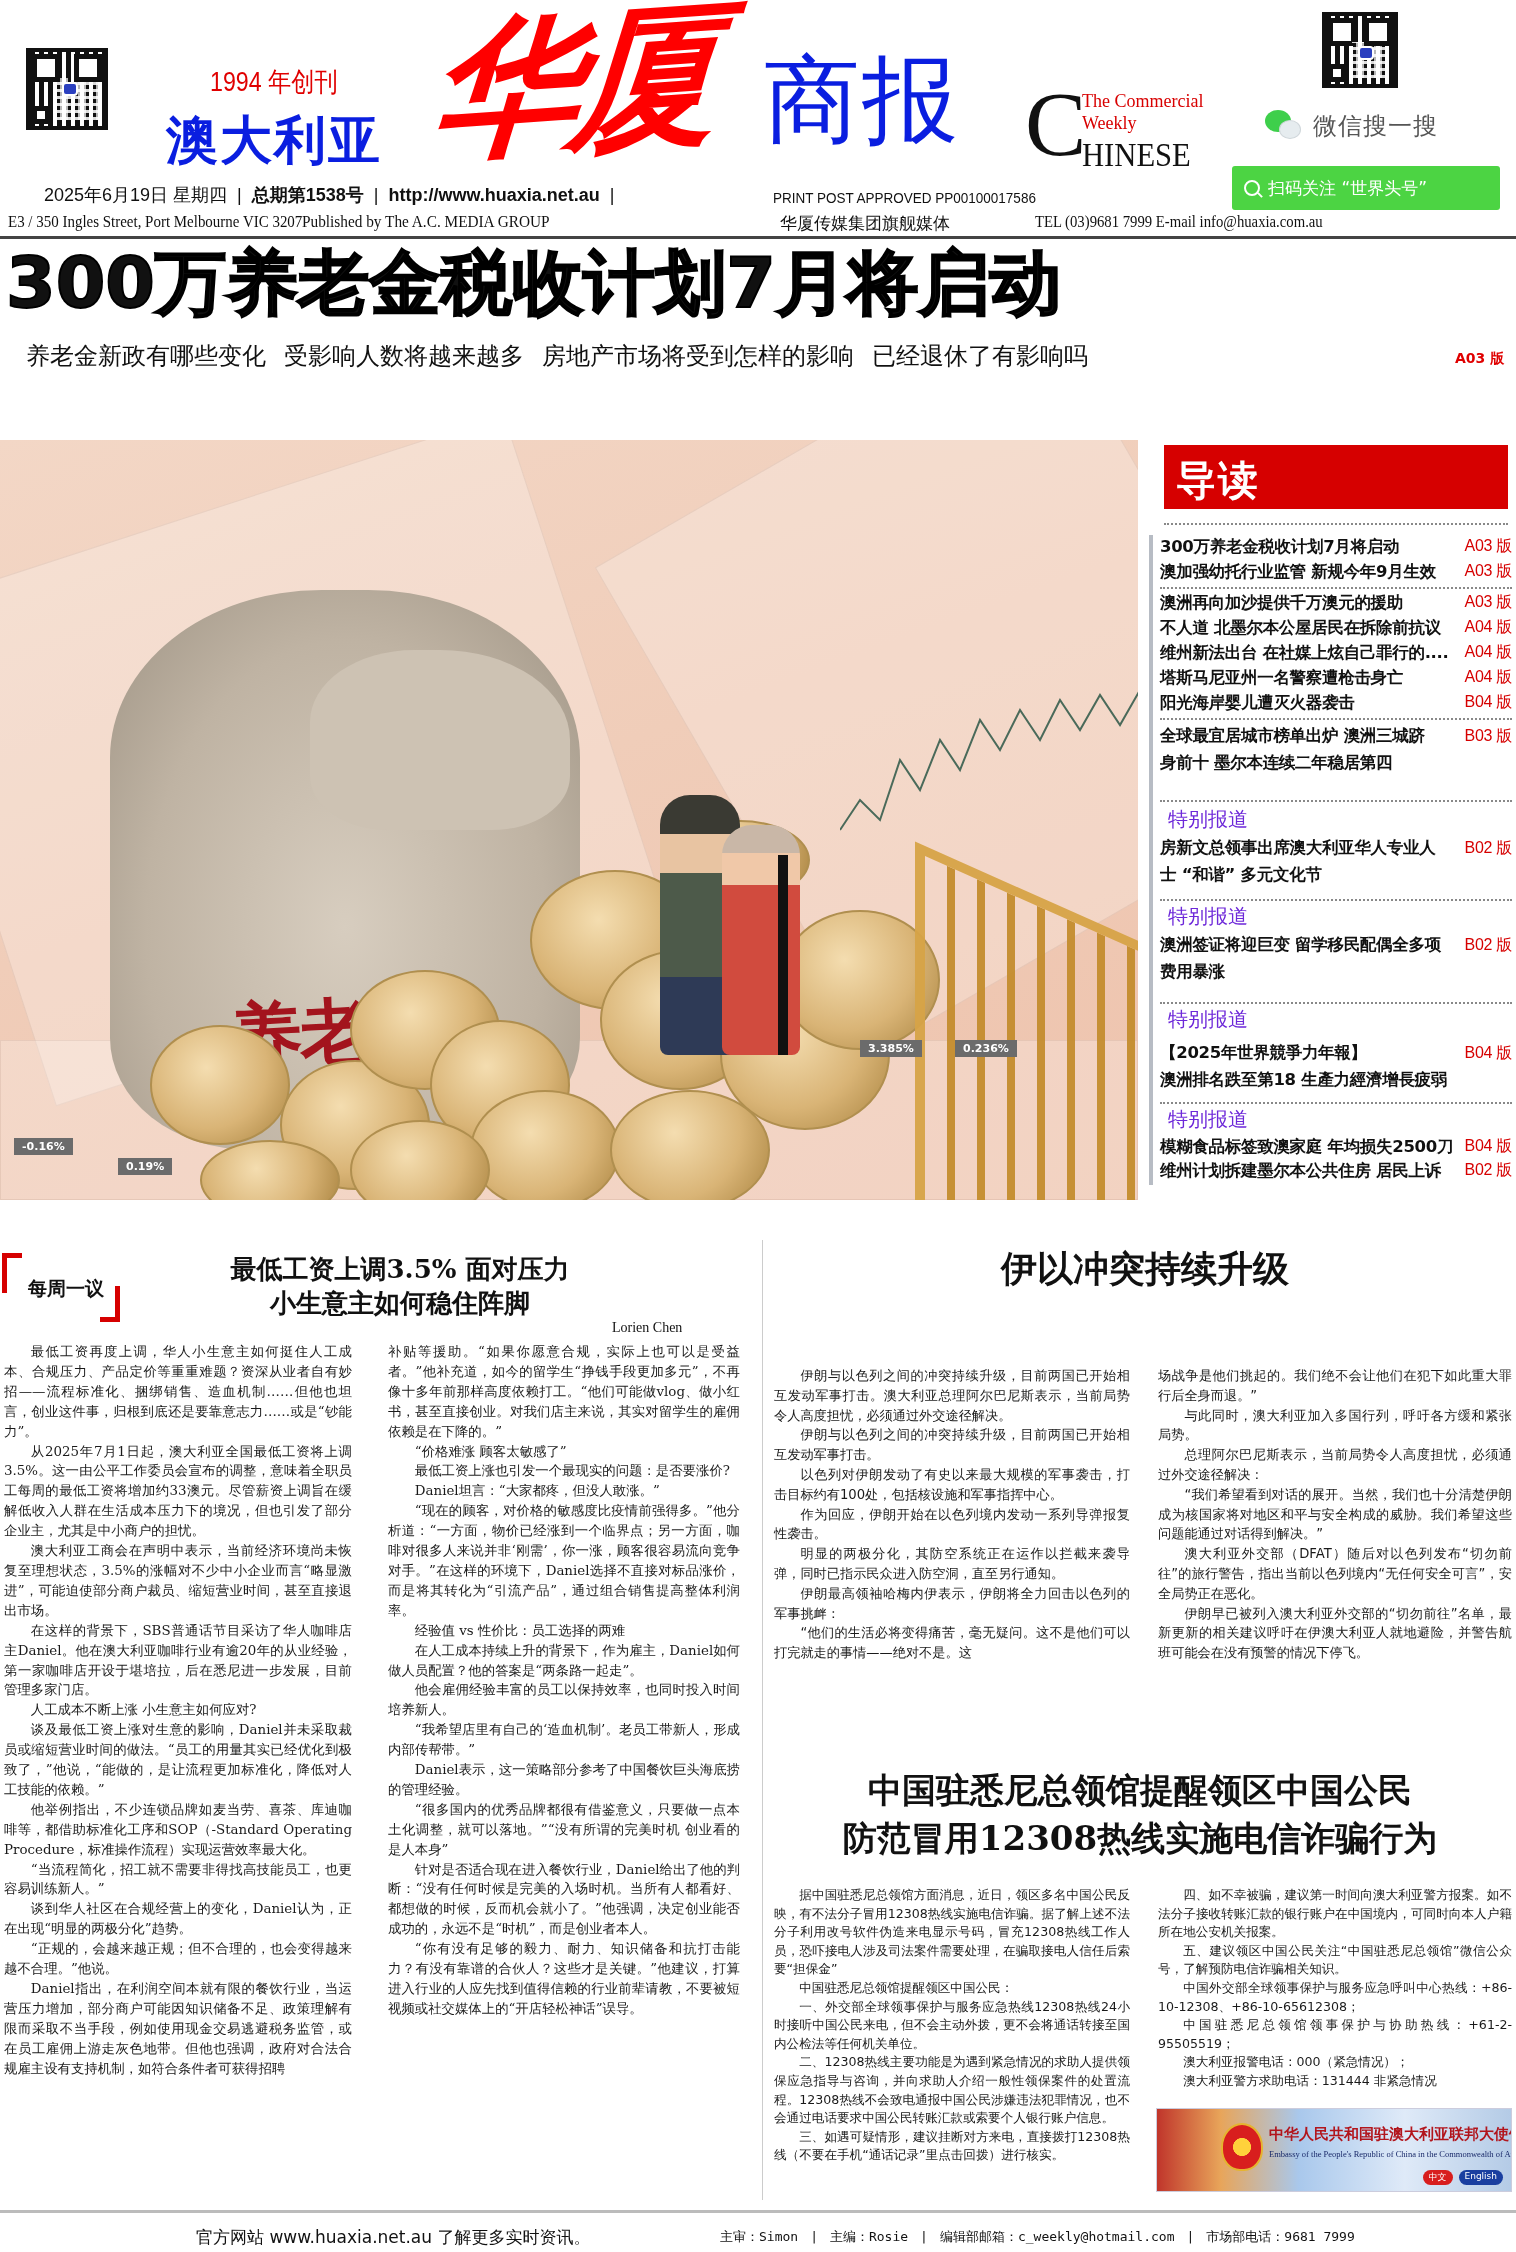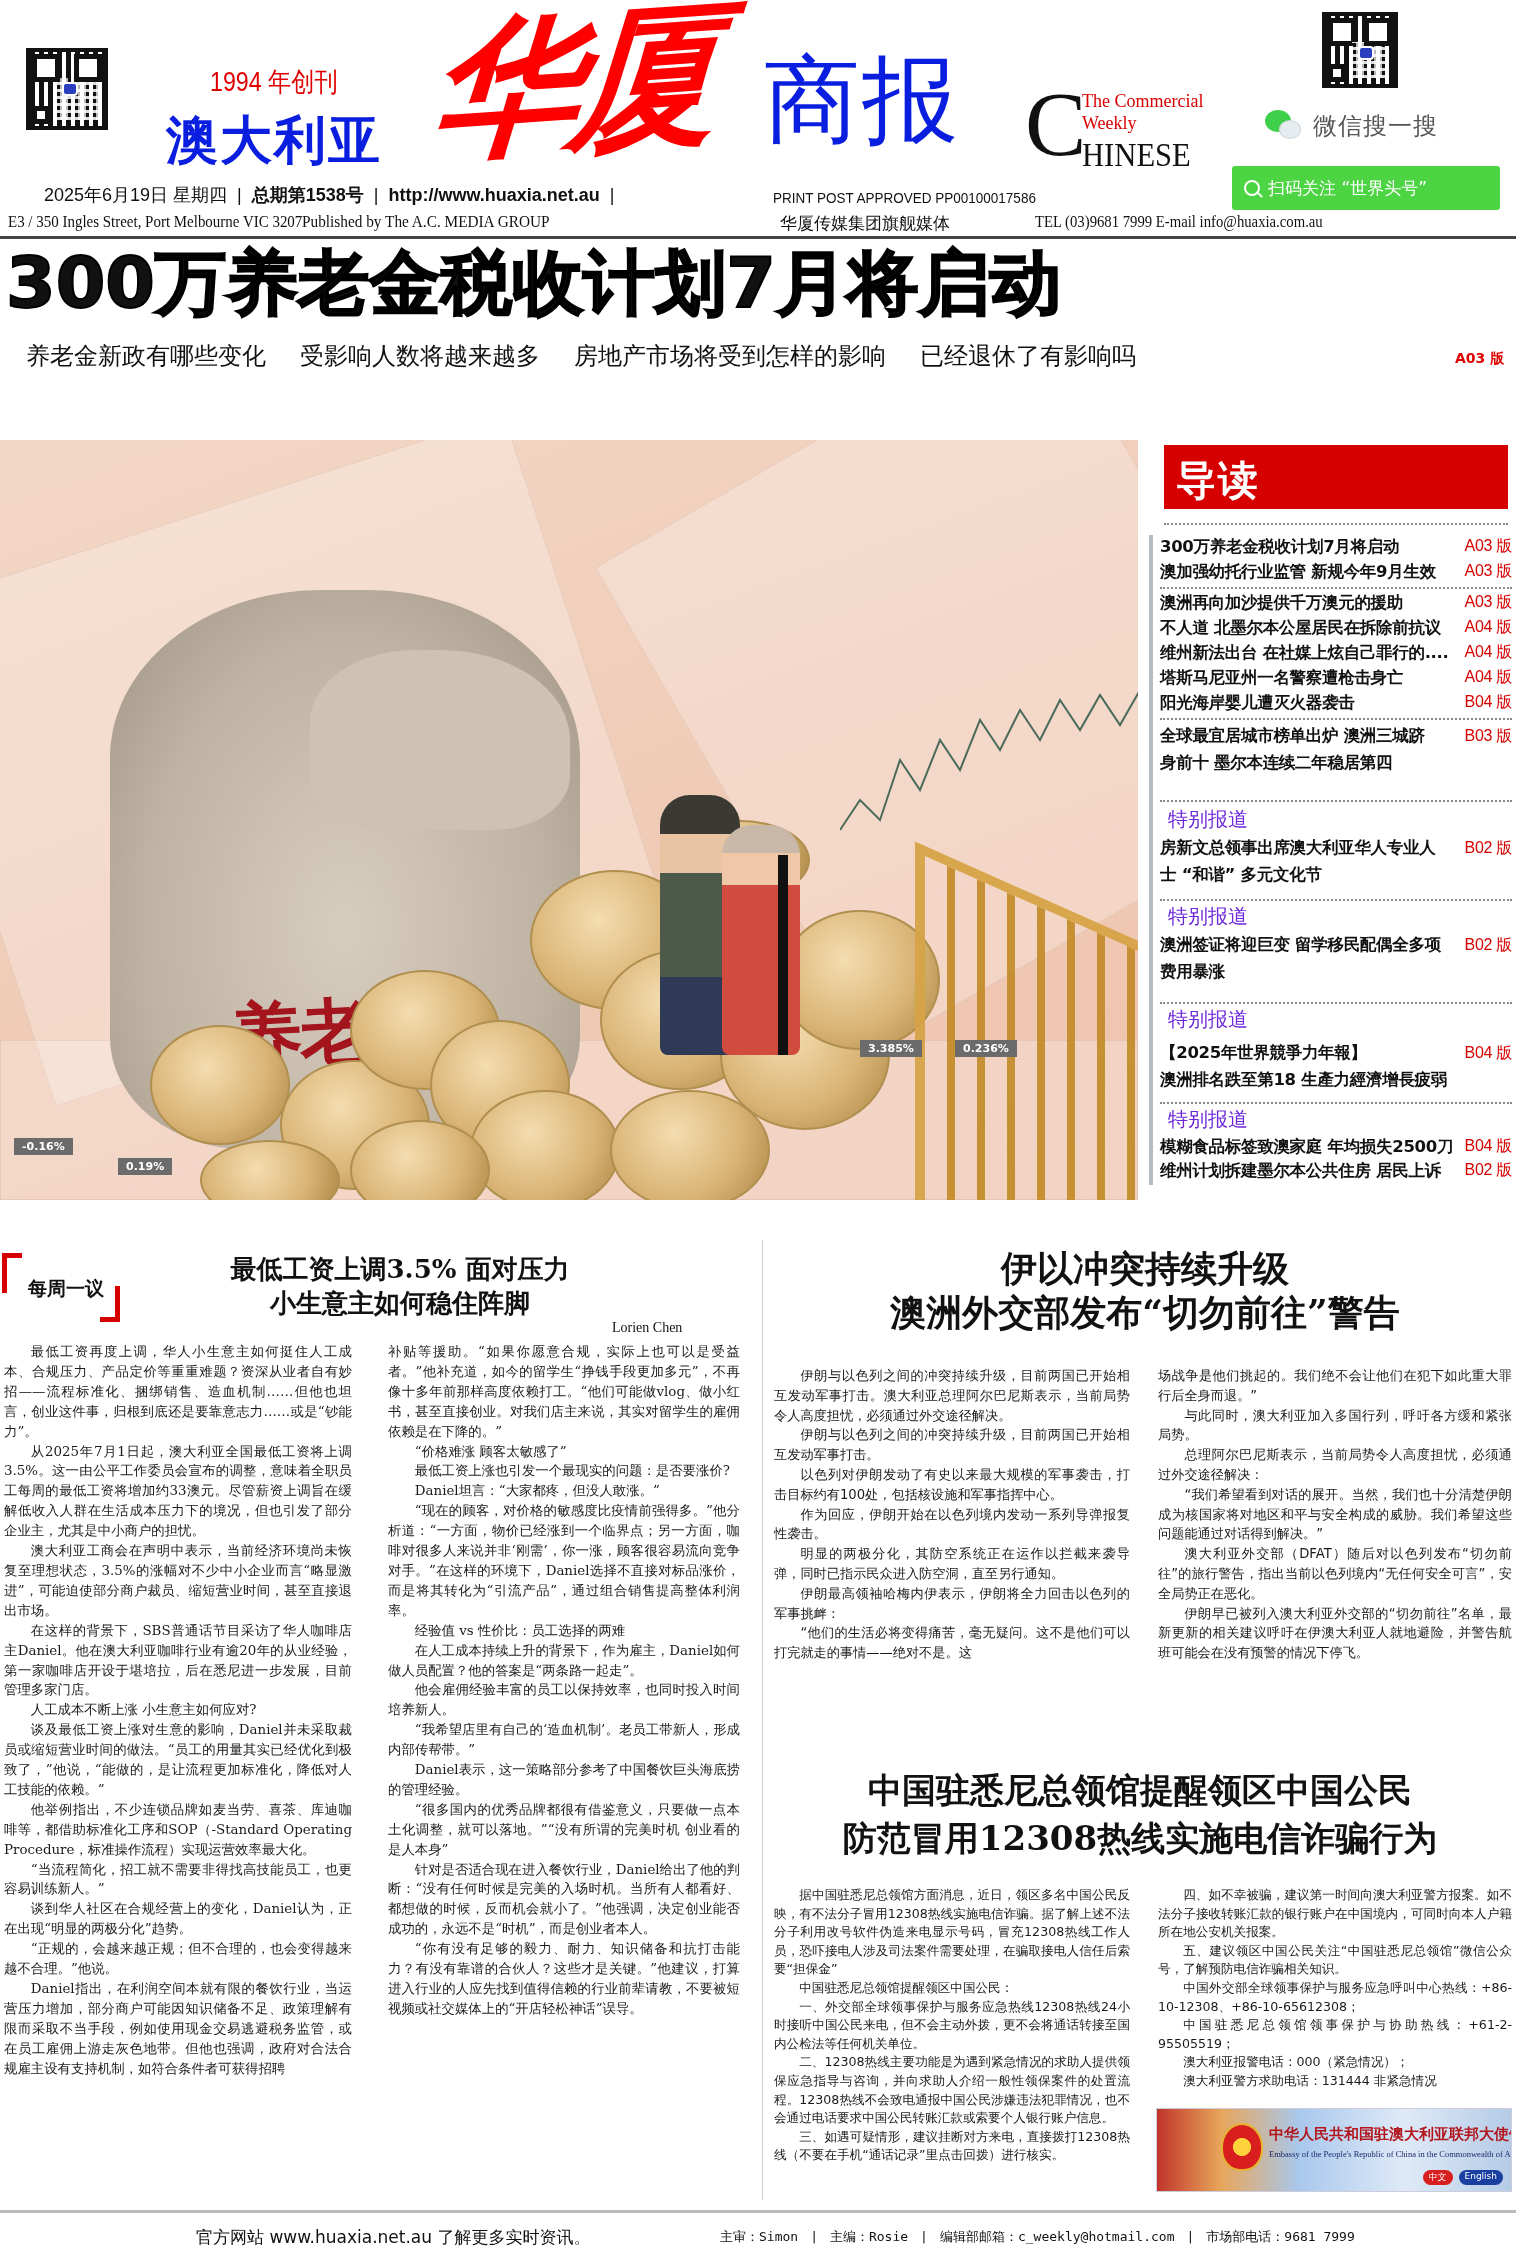--- a/index.html
+++ b/index.html
@@ -46,21 +46,21 @@
   .wechat-icon .b2 { position: absolute; left: 14px; top: 10px; width: 22px; height: 19px; border-radius: 50%; background: #e6ecef; border: 1px solid #cfd6da; }
   .wechat-text { font-size: 24px; color: #555; letter-spacing: 1px; }
   .scan-btn { left: 1232px; top: 166px; width: 268px; height: 44px; background: #4cd443; border-radius: 3px; color: #fff; display: flex; align-items: center; padding-left: 12px; gap: 8px; font-size: 17px; }
   .scan-btn .mag { width: 16px; height: 16px; border: 2px solid #fff; border-radius: 50%; position: relative; }
   .scan-btn .mag::after { content:""; position:absolute; width: 6px; height: 2px; background:#fff; right:-5px; bottom:-2px; transform: rotate(45deg); }
 
   .rule-top { left: 0; top: 236px; width: 1516px; height: 3px; background: #444; }
 
   
   .headline { left: 6px; top: 248px; font-family: "DejaVu Sans", sans-serif; font-weight: bold; font-size: 70px; line-height: 1; letter-spacing: 0px; white-space: nowrap; transform: scaleX(1.02); transform-origin: left; -webkit-text-stroke: 2px #000; }
-  .subheads { left: 26px; top: 340px; display: flex; gap: 34px; font-size: 24px; white-space: nowrap; font-family: "DejaVu Serif", serif; }
+  .subheads { left: 26px; top: 340px; display: flex; gap: 18px; font-size: 24px; white-space: nowrap; font-family: "DejaVu Serif", serif; }
   .page-ref-top { left: 1455px; top: 350px; color: #e00000; font-size: 14px; font-weight: bold; }
 
   
   .hero { left: 0; top: 440px; width: 1138px; height: 760px; overflow: hidden;
      background: linear-gradient(160deg, #f3d7c6 0%, #f0cdb9 45%, #eec3ad 100%); }
   .hero .paper { position: absolute; background: rgba(255,255,255,.25); border: 1px solid rgba(160,120,100,.15); }
   .hero .bag { position: absolute; left: 110px; top: 150px; width: 470px; height: 560px;
      background: radial-gradient(ellipse at 50% 60%, #d7cdbf 0%, #bfb3a3 60%, #9e9384 100%);
      border-radius: 45% 45% 30% 30% / 30% 30% 20% 20%; }
   .hero .bag-neck { position:absolute; left: 200px; top: 60px; width: 260px; height: 180px; background: #cdc2b3; border-radius: 40% 50% 30% 30%; }
@@ -318,21 +318,20 @@
   <p>“我希望店里有自己的‘造血机制’。老员工带新人，形成内部传帮带。”</p>
   <p>Daniel表示，这一策略部分参考了中国餐饮巨头海底捞的管理经验。</p>
   <p>“很多国内的优秀品牌都很有借鉴意义，只要做一点本土化调整，就可以落地。”“没有所谓的完美时机 创业看的是人本身”</p>
   <p>针对是否适合现在进入餐饮行业，Daniel给出了他的判断：“没有任何时候是完美的入场时机。当所有人都看好、都想做的时候，反而机会就小了。”他强调，决定创业能否成功的，永远不是“时机”，而是创业者本人。</p>
   <p>“你有没有足够的毅力、耐力、知识储备和抗打击能力？有没有靠谱的合伙人？这些才是关键。”他建议，打算进入行业的人应先找到值得信赖的行业前辈请教，不要被短视频或社交媒体上的“开店轻松神话”误导。</p>
 </div>
 <div class="vrule" style="left:762px; top:1240px; height:960px;"></div>
 
 <div class="news-title" style="left:780px; top:1246px; width:730px; font-size:36px; line-height:44px;">
   <div>伊以冲突持续升级</div>
-  <div>澳洲外交部发布“切勿前往”警告</div>
 </div>
 <div class="body-col sans" style="left:774px; top:1366px; width:356px;">
   <p>伊朗与以色列之间的冲突持续升级，目前两国已开始相互发动军事打击。澳大利亚总理阿尔巴尼斯表示，当前局势令人高度担忧，必须通过外交途径解决。</p>
   <p>伊朗与以色列之间的冲突持续升级，目前两国已开始相互发动军事打击。</p>
   <p>以色列对伊朗发动了有史以来最大规模的军事袭击，打击目标约有100处，包括核设施和军事指挥中心。</p>
   <p>作为回应，伊朗开始在以色列境内发动一系列导弹报复性袭击。</p>
   <p>明显的两极分化，其防空系统正在运作以拦截来袭导弹，同时已指示民众进入防空洞，直至另行通知。</p>
   <p>伊朗最高领袖哈梅内伊表示，伊朗将全力回击以色列的军事挑衅：</p>
   <p>“他们的生活必将变得痛苦，毫无疑问。这不是他们可以打完就走的事情——绝对不是。这</p>
 </div>

